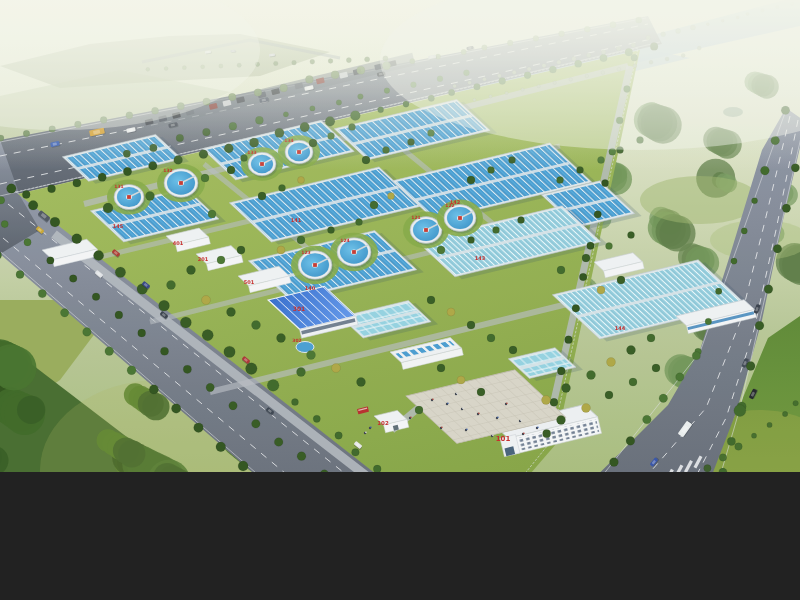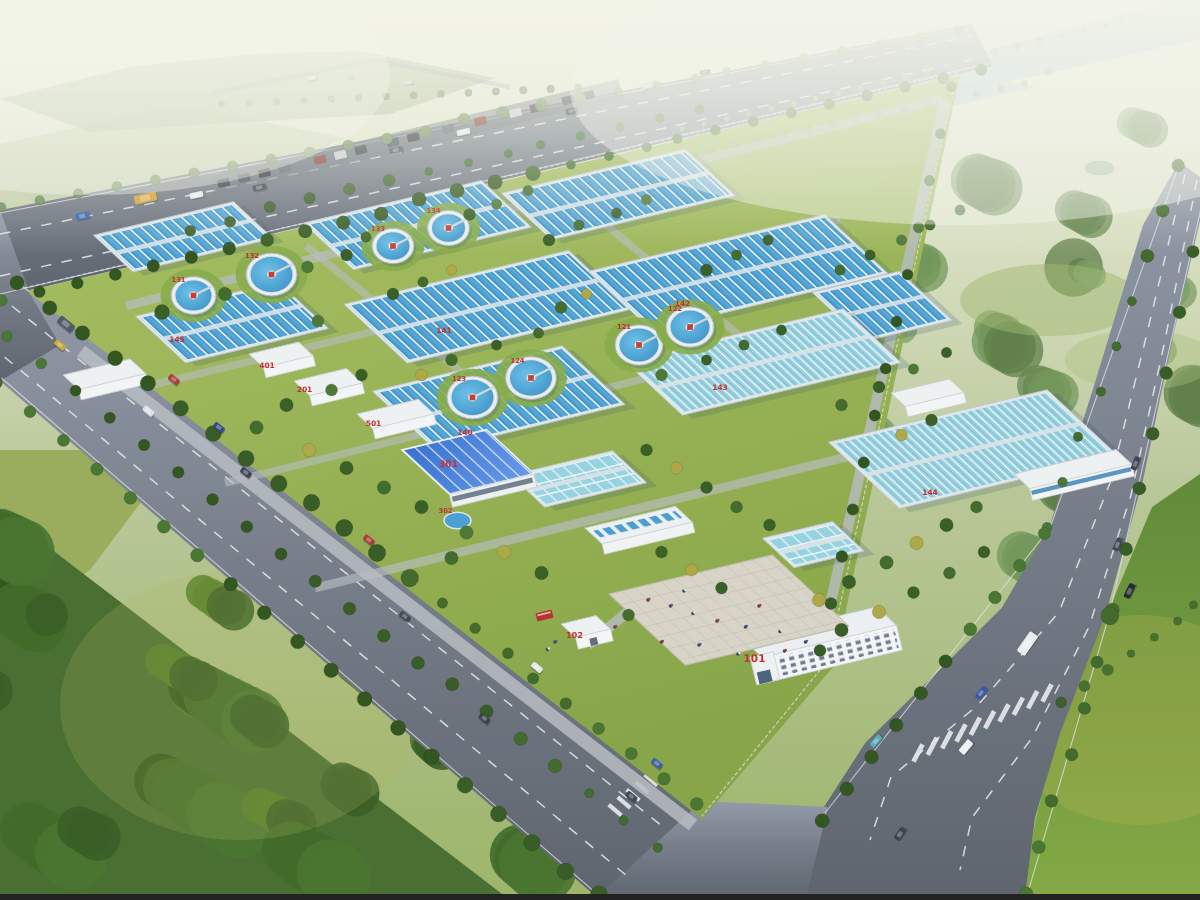--- a/index.html
+++ b/index.html
@@ -1,16 +1,16 @@
 <!DOCTYPE html>
 <html><head>
 <meta charset="utf-8">
 <style>
   html,body{margin:0;padding:0;background:#222;}
-  #stage{width:800px;height:596px;position:relative;overflow:hidden;margin:0 auto;
+  #stage{width:800px;height:472px;position:relative;overflow:hidden;margin:0 auto;
          font-family:"DejaVu Sans", sans-serif;}
   svg{display:block;}
   text.facility-label{font-family:"DejaVu Sans", sans-serif;font-weight:bold;}
 </style>
 </head>
 <body>
 
 <div id="stage">
 <svg id="scene" width="800" height="600" viewBox="0 0 800 600">
   <title>Aerial bird's-eye architectural rendering of a water treatment plant campus: rows of rectangular blue treatment basins, eight circular clarifier tanks, a blue-roofed workshop, white office and auxiliary buildings, an entrance plaza and gatehouse, tree-lined boulevards meeting at a crosswalk intersection, surrounded by farmland, forest and a hazy river.</title>

